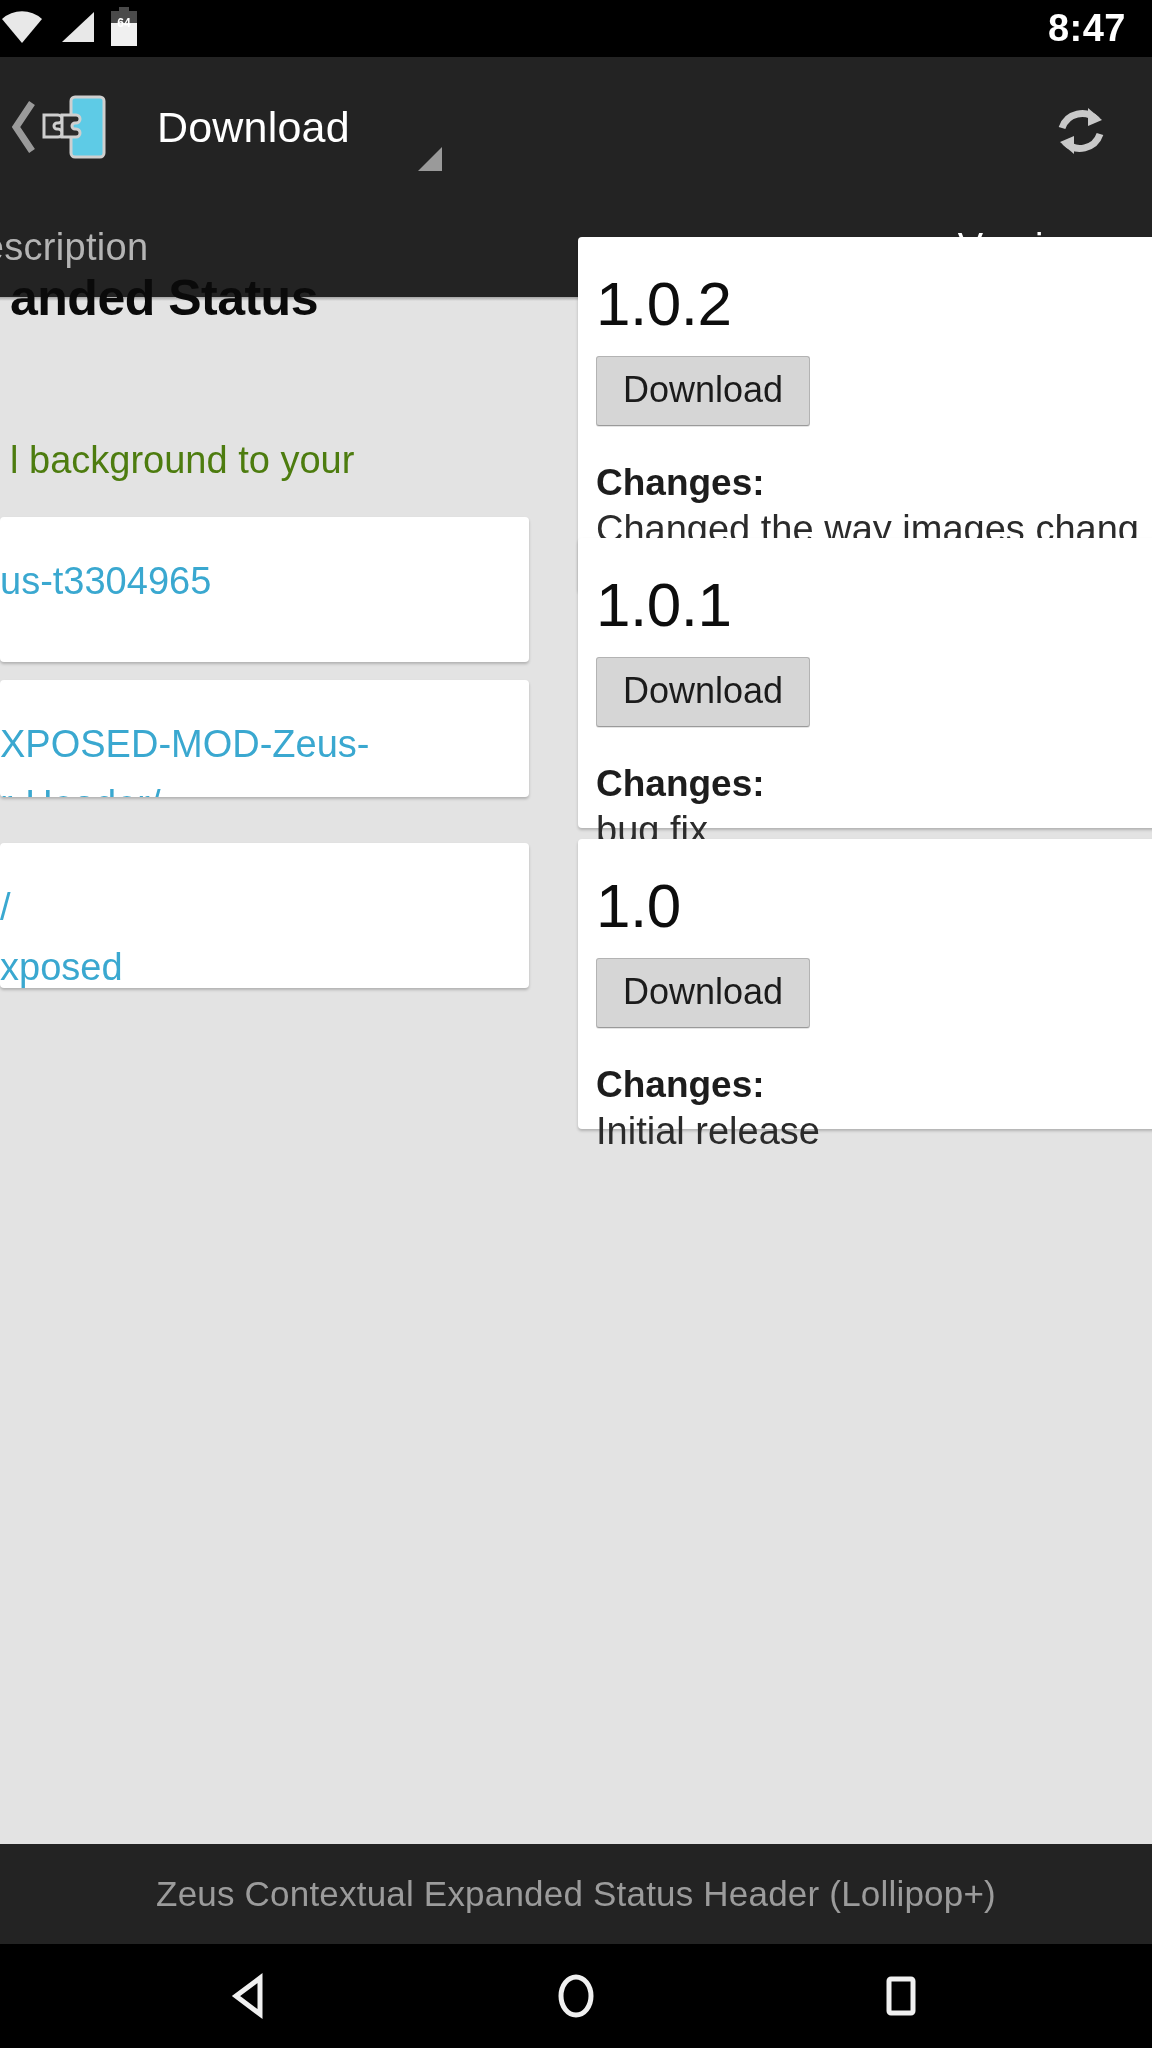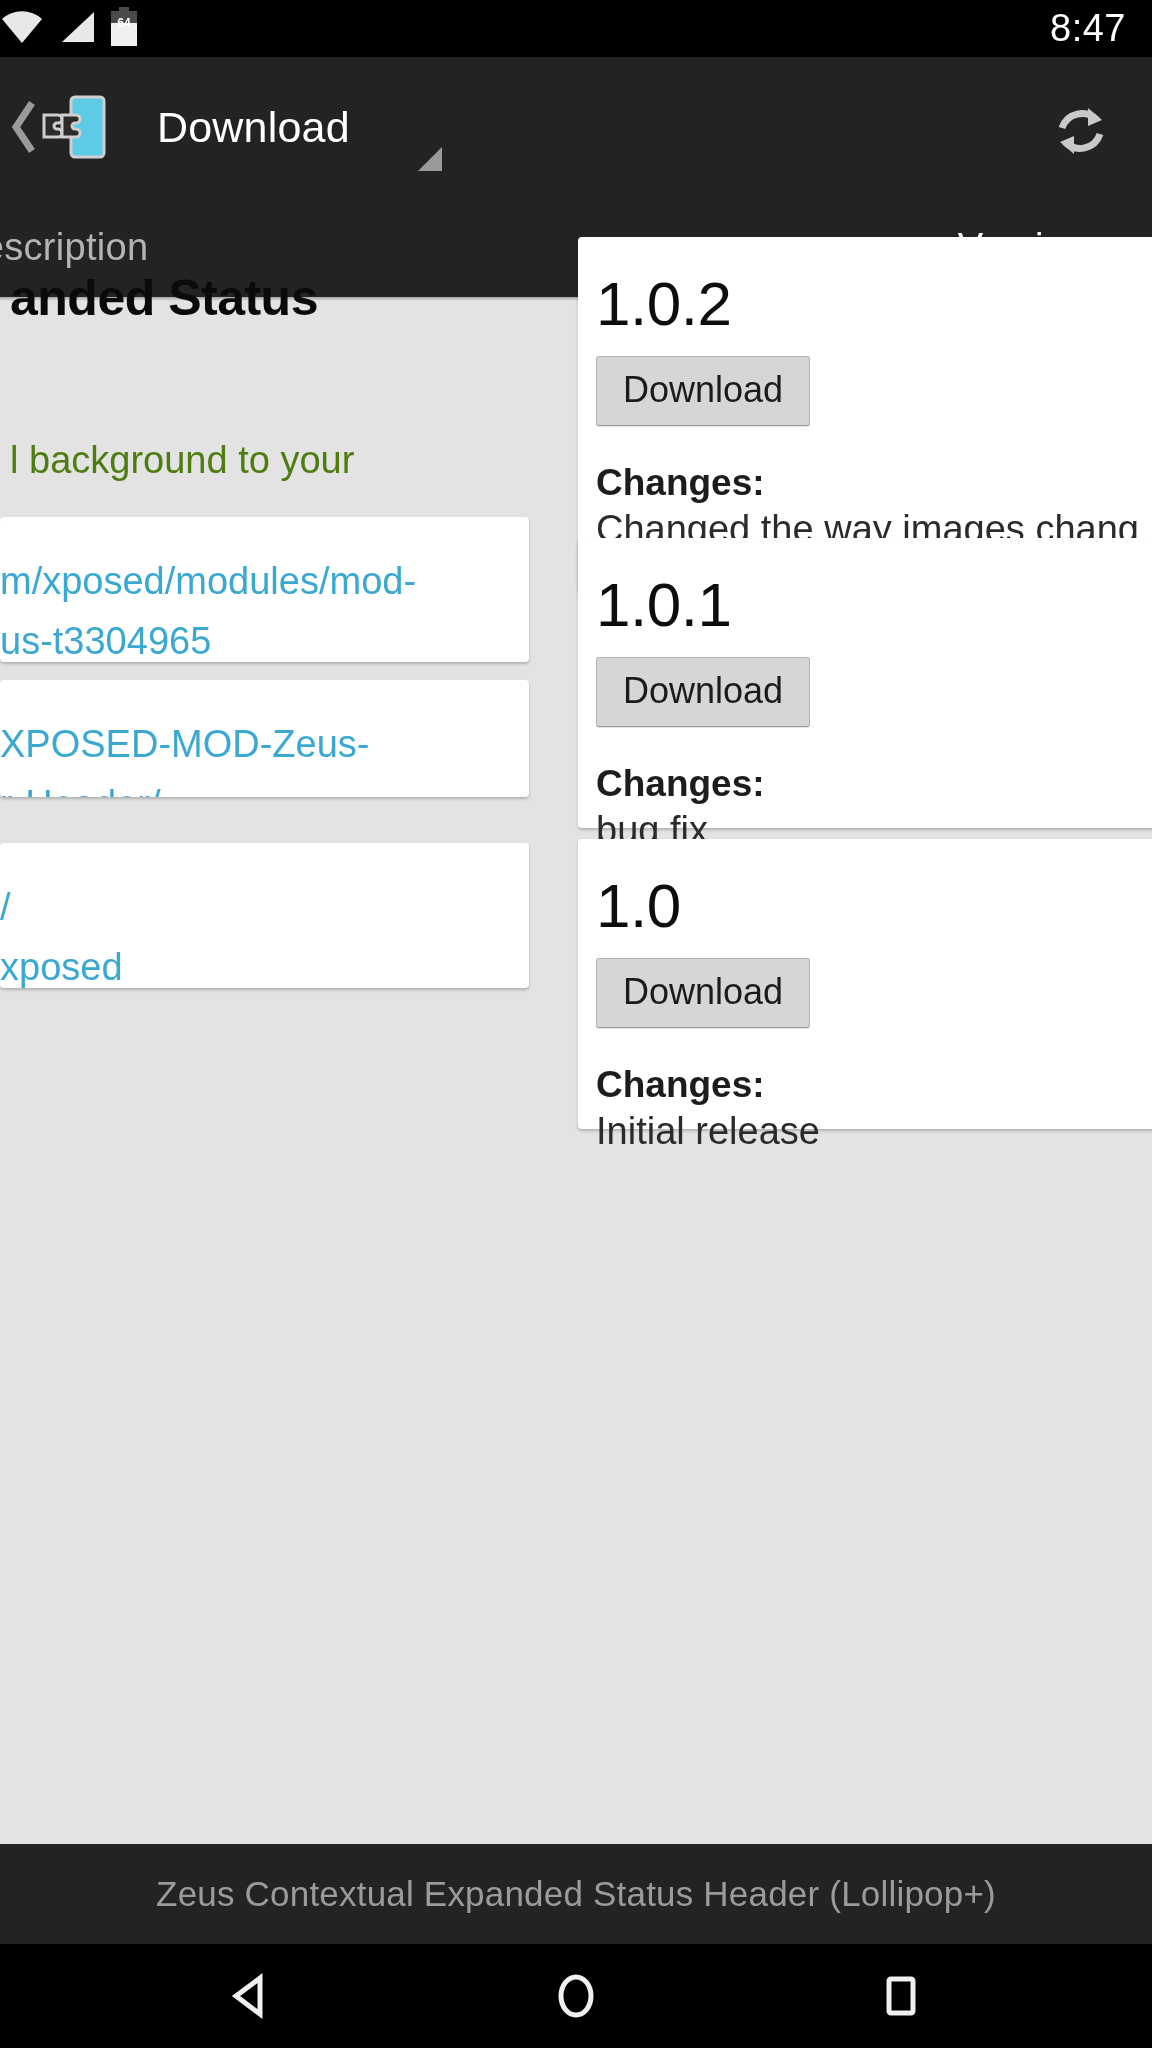--- a/index.html
+++ b/index.html
@@ -11,21 +11,21 @@
   }
   #screen { position:relative; width:1152px; height:2048px; background:#e3e3e3; }
 
   
   .statusbar {
     position:absolute; top:0; left:0; width:1152px; height:57px;
     background:#000; display:flex; align-items:center;
     justify-content:space-between; padding-right:26px;
   }
   .sb-icons { display:flex; align-items:center; gap:14px; }
-  .sb-time { color:#fff; font-size:38px; letter-spacing:0.5px; margin-left:20px; }
+  .sb-time { color:#fff; font-size:38px; letter-spacing:0.5px; margin-left:20px;font-weight:bold; }
 
   
   .actionbar {
     position:absolute; top:57px; left:0; width:1152px; height:140px;
     background:#232323; display:flex; align-items:center;
   }
   .back-chevron { margin-left:10px; width:26px; height:56px; flex:none; }
   .app-icon { width:72px; height:72px; margin-left:2px; flex:none; }
   .ab-title {
     color:#fff; font-size:43px; margin-left:47px; font-weight:400;
@@ -209,21 +209,20 @@
   <div class="tabbar-shadow"></div>
 
   <div class="content">
 
     <div class="pane-left">
       <div class="desc-title">anded Status</div>
       <div class="desc-body">l background to your</div>
 
       <div class="card link-card" style="top:216px;height:145px;">
         <div class="lc-inner">
-          <div class="link-text">m/xposed/modules/mod-</div>
           <div class="link-text">us-t3304965</div>
         </div>
       </div>
 
       <div class="card link-card" style="top:379px;height:117px;">
         <div class="lc-inner">
           <div class="link-text">XPOSED-MOD-Zeus-</div>
           <div class="link-text">r-Header/</div>
         </div>
       </div>

